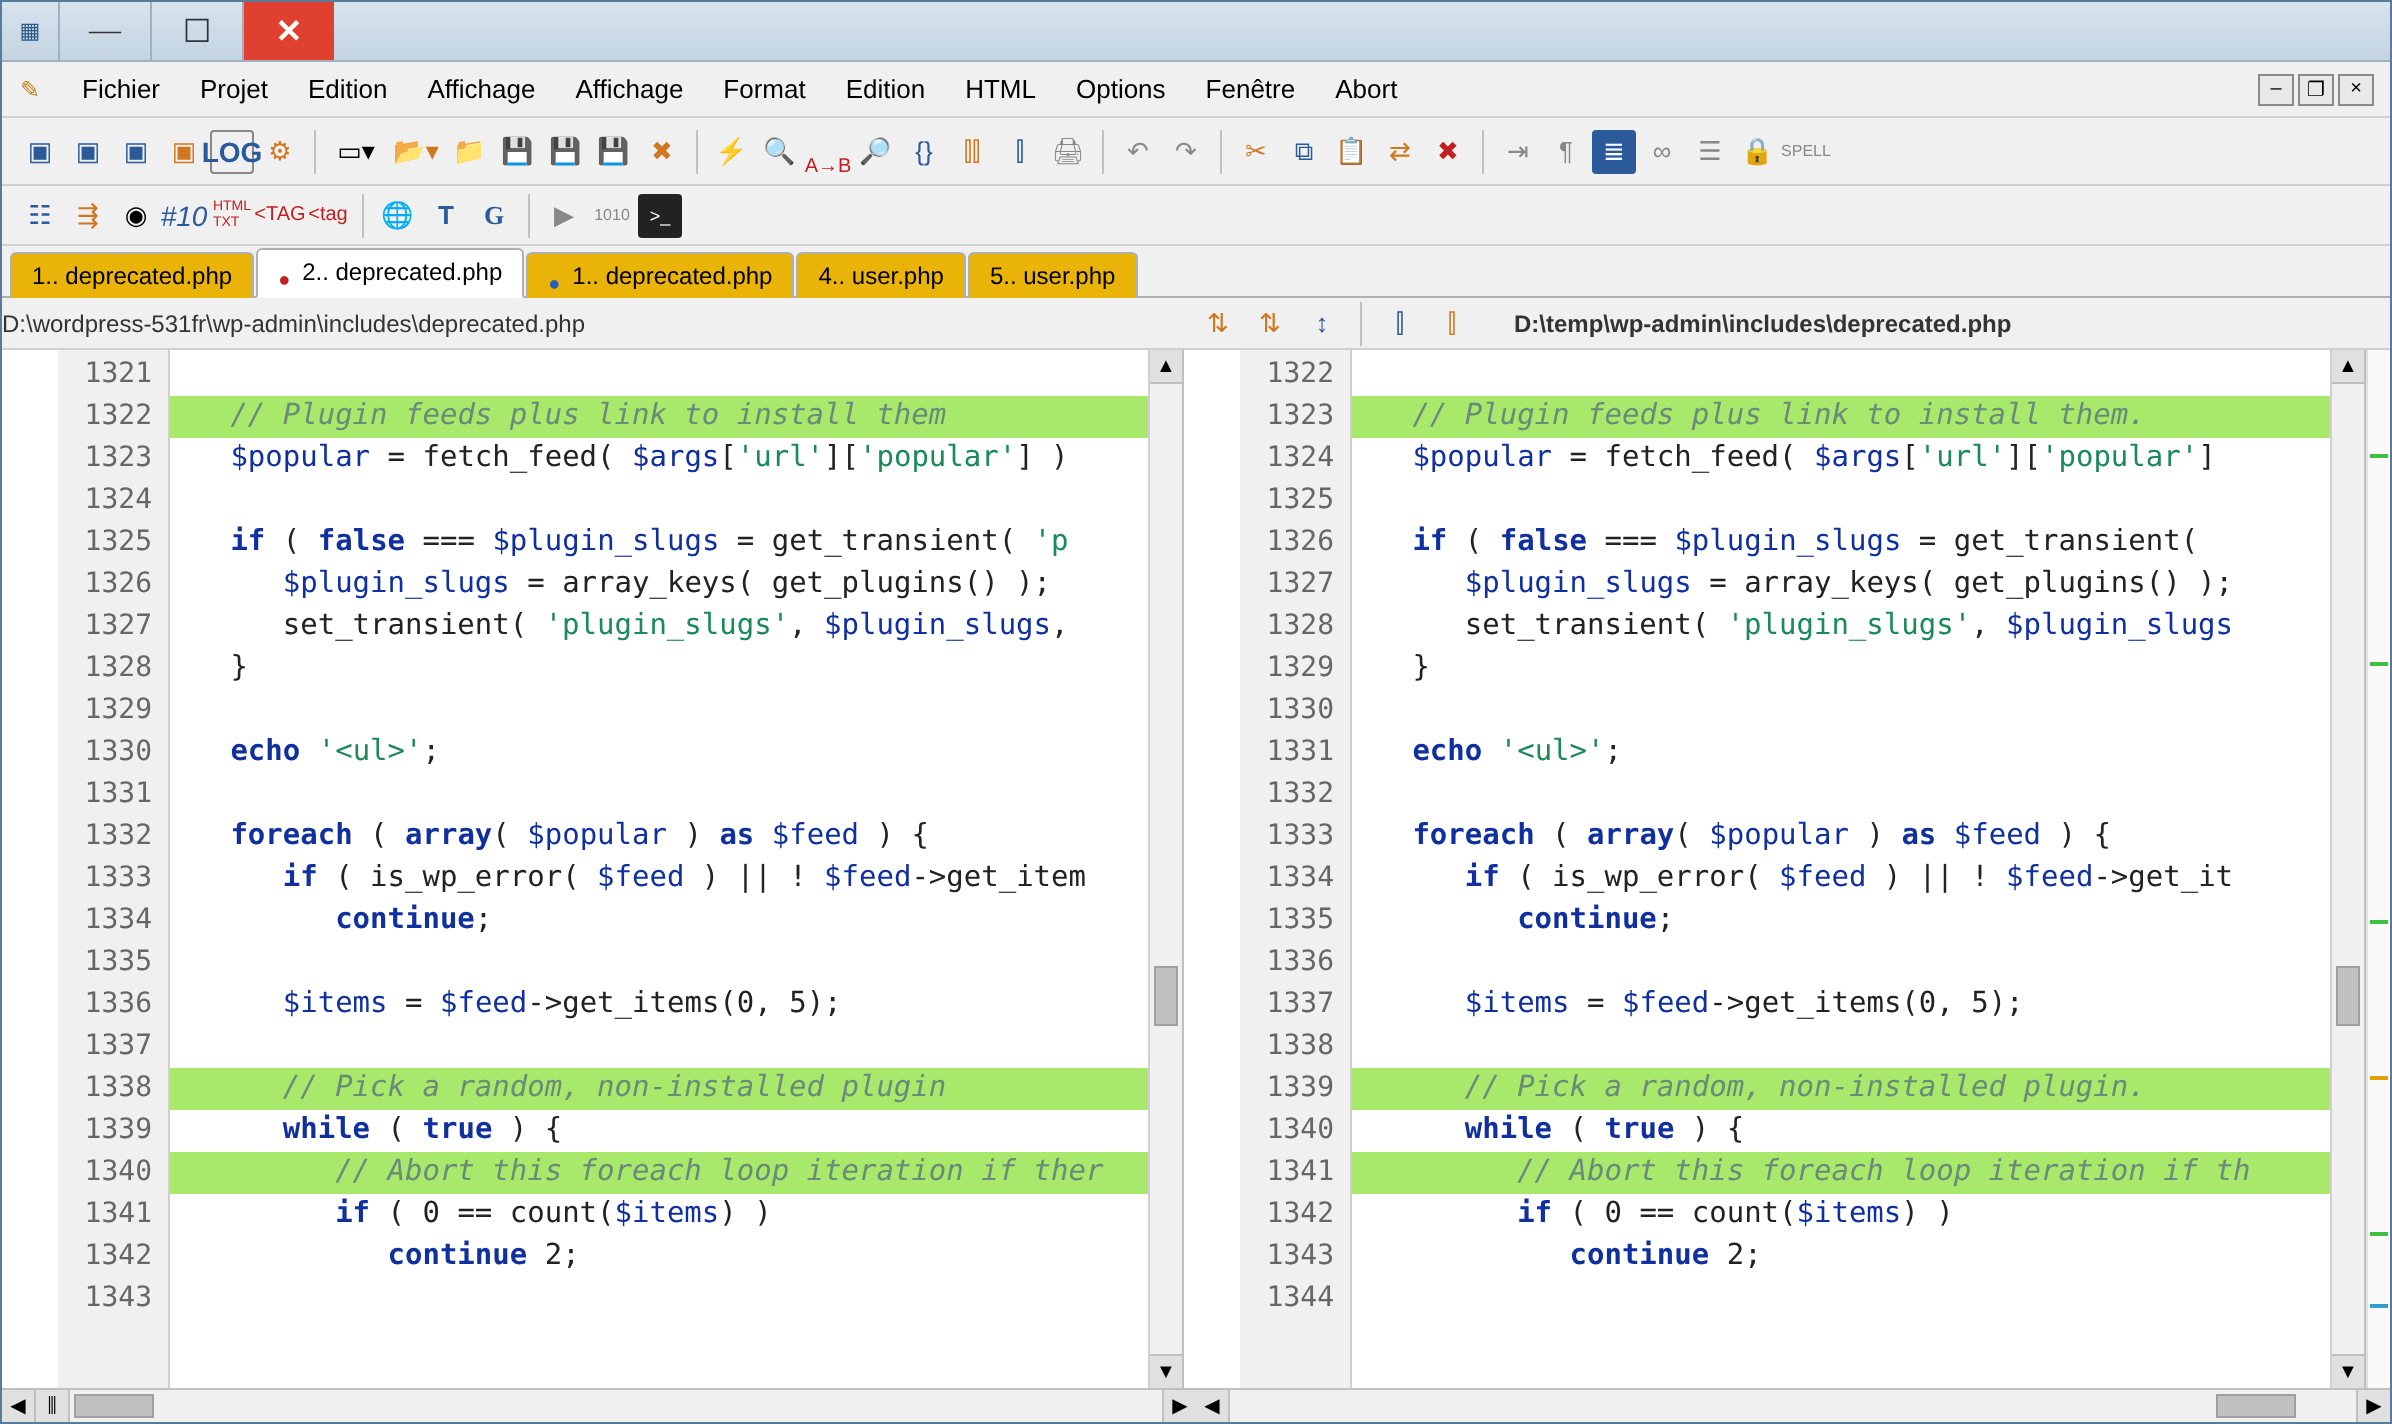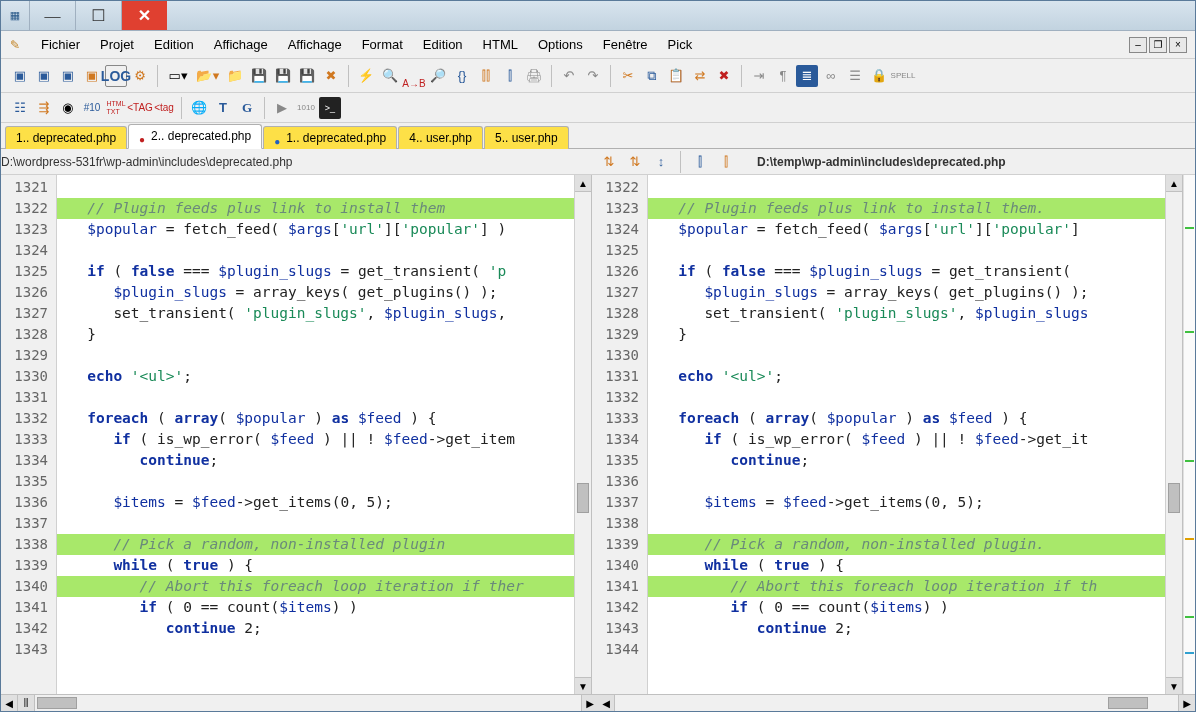--- a/index.html
+++ b/index.html
@@ -62,41 +62,41 @@
 .txt-gray { color:#888; }
 .tabbar {
   background:#f0f0f0;
   height:26px;
   display:flex;
   align-items:flex-end;
   padding:0 4px;
   border-bottom:1px solid #b0b0b0;
 }
 .tab {
-  background:#fde047;border:1px solid #b0b0b0;border-bottom:none;
+  background:#eab308;border:1px solid #b0b0b0;border-bottom:none;
   padding:4px 10px;font-size:12px;margin-right:1px;
   display:flex;align-items:center;gap:4px;border-radius:3px 3px 0 0;
   position:relative;top:1px;
 }
 .tab.active { background:#fff;font-weight:normal;padding-bottom:5px;border-bottom:1px solid #fff; }
 .tab .dot { width:8px;height:8px;display:inline-block; }
 .tab .dot.red::before { content:"●";color:#c02020;font-size:10px; }
 .tab .dot.blue::before { content:"●";color:#2060c0;font-size:10px; }
 .pathbar {
   background:#f0f0f0;height:26px;display:flex;align-items:center;
   padding:0 0;border-bottom:1px solid #d0d0d0;font-size:12px;color:#333;
 }
 .pathbar .path-left { flex:0 0 50%; }
 .pathbar .path-icons { flex:0 0 120px;display:flex;gap:4px;align-items:center;justify-content:center; }
 .pathbar .path-right { flex:1;padding-left:20px; }
 .split {
   flex:1;display:flex;background:#fff;overflow:hidden;
 }
 .pane {
-  flex:1;display:flex;overflow:hidden;border-right:1px solid #c0c0c0;position:relative;
+  flex:1;display:flex;overflow:hidden;border-right:1px solid #c0c0c0;position:relative;margin-left:28px;
 }
 .pane:last-child { border-right:none; }
 .gutter {
   width:56px;background:#f0f0f0;border-right:1px solid #d0d0d0;
   font-family:Consolas,monospace;font-size:14px;color:#666;
   padding-top:2px;text-align:right;
 }
 .gutter div { height:21px;line-height:21px;padding-right:8px; }
 .code {
   flex:1;font-family:Consolas,monospace;font-size:14.5px;color:#222;
@@ -137,21 +137,21 @@
   <span class="app-icon">▦</span>
   <div class="win-btns">
     <div class="win-btn">—</div>
     <div class="win-btn">☐</div>
     <div class="win-btn close">✕</div>
   </div>
 </div>
 
 <div class="menubar">
   <span class="mnu-icon">✎</span>
-  <span id="menu-items"><span class="item">Fichier</span><span class="item">Projet</span><span class="item">Edition</span><span class="item">Affichage</span><span class="item">Affichage</span><span class="item">Format</span><span class="item">Edition</span><span class="item">HTML</span><span class="item">Options</span><span class="item">Fenêtre</span><span class="item">Pick</span></span>
+  <span id="menu-items"><span class="item">Fichier</span><span class="item">Projet</span><span class="item">Edition</span><span class="item">Affichage</span><span class="item">Affichage</span><span class="item">Format</span><span class="item">Edition</span><span class="item">HTML</span><span class="item">Options</span><span class="item">Fenêtre</span><span class="item">Abort</span></span>
   <span class="spacer"></span>
   <div class="doc-win-btns">
     <div class="doc-win-btn">–</div>
     <div class="doc-win-btn">❐</div>
     <div class="doc-win-btn">×</div>
   </div>
 </div>
 
 <div class="toolbar">
   <span class="tb-btn txt-blue">▣</span>
@@ -193,21 +193,21 @@
   <span class="tb-btn txt-gray">∞</span>
   <span class="tb-btn txt-gray">☰</span>
   <span class="tb-btn txt-orange">🔒</span>
   <span class="tb-btn txt-gray" style="font-size:8px;">SPELL</span>
 </div>
 
 <div class="toolbar" style="height:30px;">
   <span class="tb-btn txt-blue">☷</span>
   <span class="tb-btn txt-orange">⇶</span>
   <span class="tb-btn">◉</span>
-  <span class="tb-btn txt-blue" style="font-size:10px;">#10</span>
+  <span class="tb-btn txt-blue" style="font-size:14px;font-style:italic;">#10</span>
   <span class="tb-btn txt-red" style="font-size:7px;line-height:8px;">HTML<br>TXT</span>
   <span class="tb-btn txt-red" style="font-size:10px;">&lt;TAG</span>
   <span class="tb-btn txt-red" style="font-size:10px;">&lt;tag</span>
   <span class="tb-sep"></span>
   <span class="tb-btn txt-orange">🌐</span>
   <span class="tb-btn txt-blue" style="font-weight:bold;">T</span>
   <span class="tb-btn txt-blue" style="font-weight:bold;font-family:serif;">G</span>
   <span class="tb-sep"></span>
   <span class="tb-btn txt-gray">▶</span>
   <span class="tb-btn txt-gray" style="font-size:8px;">1010</span>

